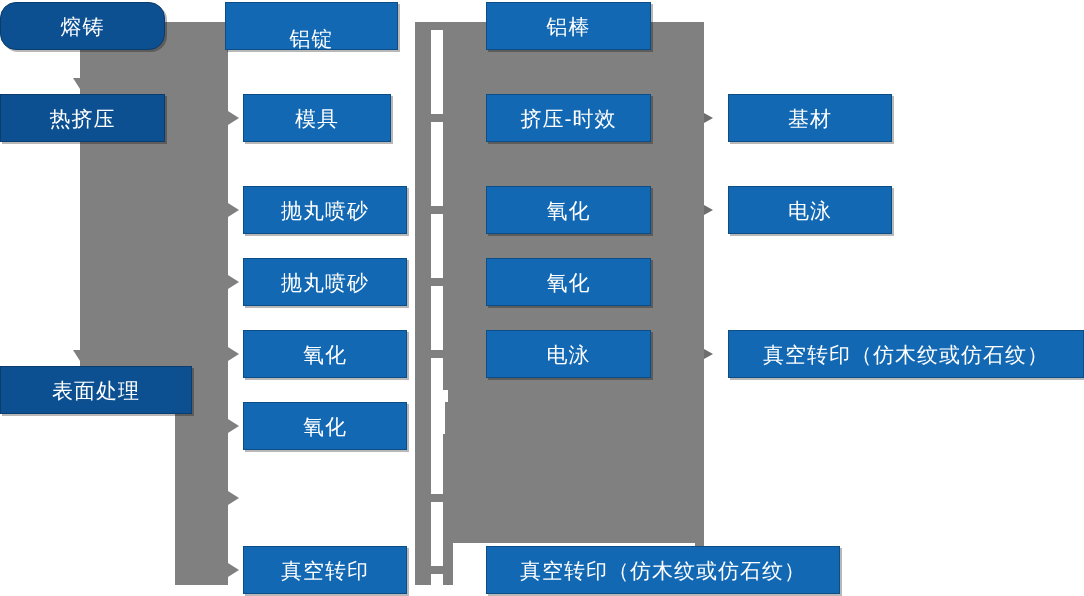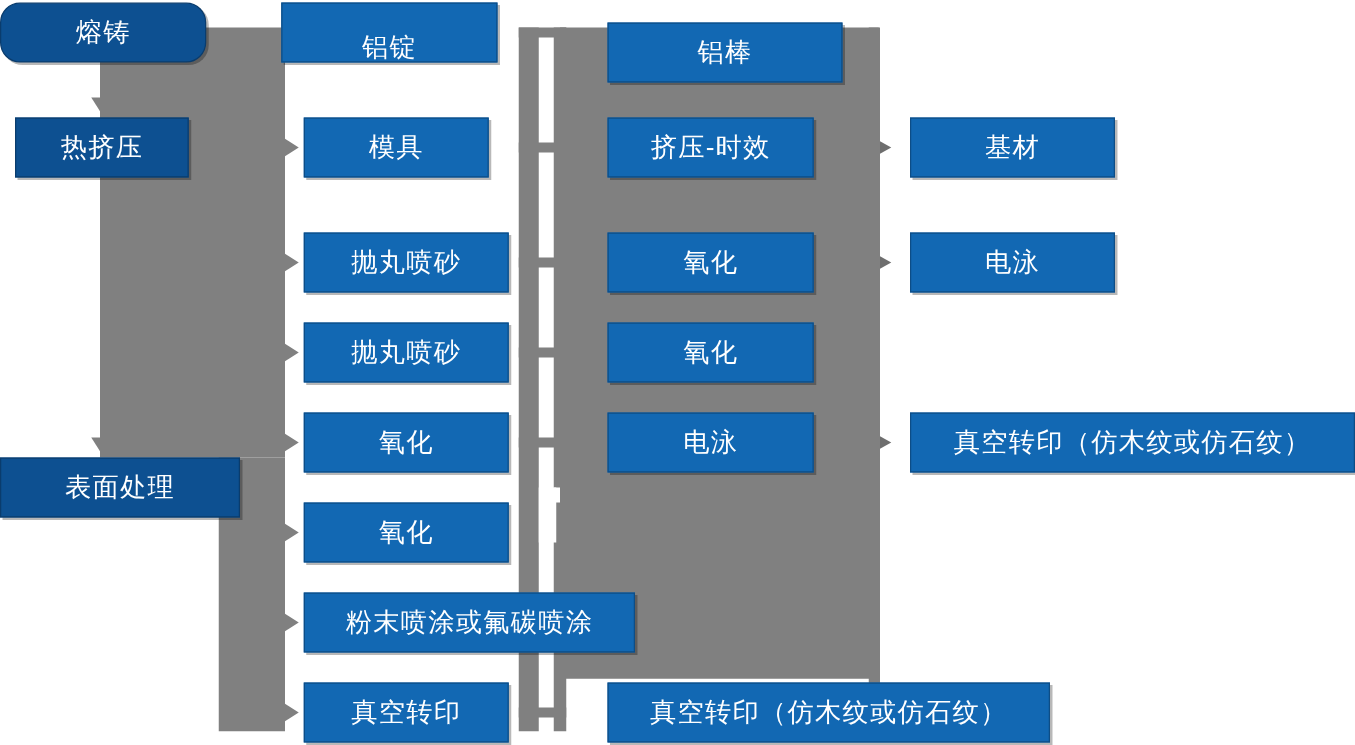--- a/index.html
+++ b/index.html
@@ -82,21 +82,21 @@
 
   <div class="gray gray-right-rail"></div>
 
   <div class="arrow-sm" style="left:704px;top:113px;"></div>
   <div class="arrow-sm" style="left:704px;top:205px;"></div>
   <div class="arrow-sm" style="left:704px;top:349px;"></div>
 
   <div class="node n-dark h48" style="left:0px;top:2px;width:165px;border-radius:16px;">
     <span>熔铸</span>
   </div>
-  <div class="node n-dark h48" style="left:12px;top:94px;width:139px;">
+  <div class="node n-dark h48" style="left:0px;top:94px;width:165px;">
     <span>热挤压</span>
   </div>
   <div class="node n-dark h48" style="left:0px;top:366px;width:192px;">
     <span>表面处理</span>
   </div>
 
   <div class="node n-blue h48" style="left:225px;top:2px;width:173px;align-items:flex-end;">
     <span>铝锭</span>
   </div>
   <div class="node n-blue h48" style="left:243px;top:94px;width:148px;">
@@ -107,28 +107,25 @@
   </div>
   <div class="node n-blue h48" style="left:243px;top:258px;width:164px;">
     <span>抛丸喷砂</span>
   </div>
   <div class="node n-blue h48" style="left:243px;top:330px;width:164px;">
     <span>氧化</span>
   </div>
   <div class="node n-blue h48" style="left:243px;top:402px;width:164px;">
     <span>氧化</span>
   </div>
-  <div class="node n-blue h48" style="left:243px;top:474px;width:265px;">
-    <span>粉末喷涂或氟碳喷涂</span>
-  </div>
   <div class="node n-blue h48" style="left:243px;top:546px;width:164px;">
     <span>真空转印</span>
   </div>
 
-  <div class="node n-blue h48" style="left:486px;top:2px;width:188px;margin-top:16px;">
+  <div class="node n-blue h48" style="left:486px;top:2px;width:165px;">
     <span>铝棒</span>
   </div>
   <div class="node n-blue h48" style="left:486px;top:94px;width:165px;">
     <span>挤压-时效</span>
   </div>
   <div class="node n-blue h48" style="left:486px;top:186px;width:165px;">
     <span>氧化</span>
   </div>
   <div class="node n-blue h48" style="left:486px;top:258px;width:165px;">
     <span>氧化</span>

